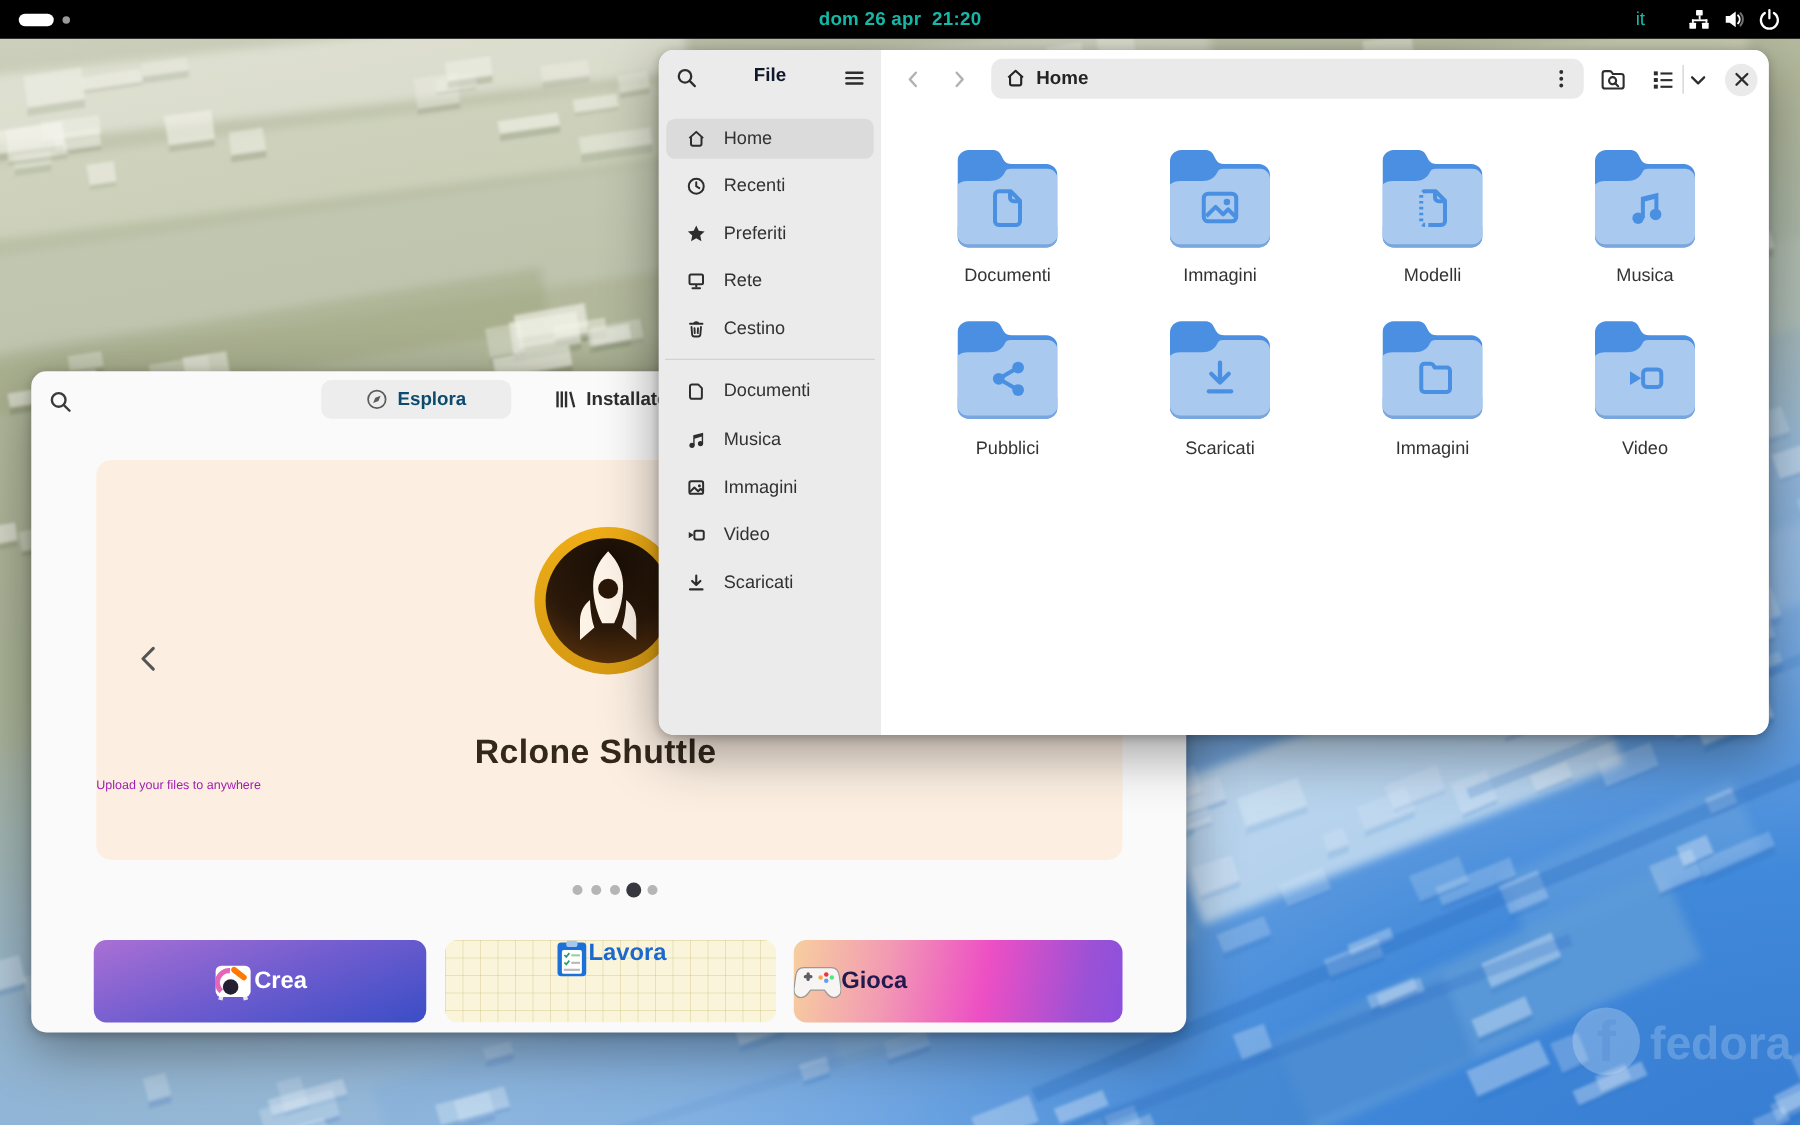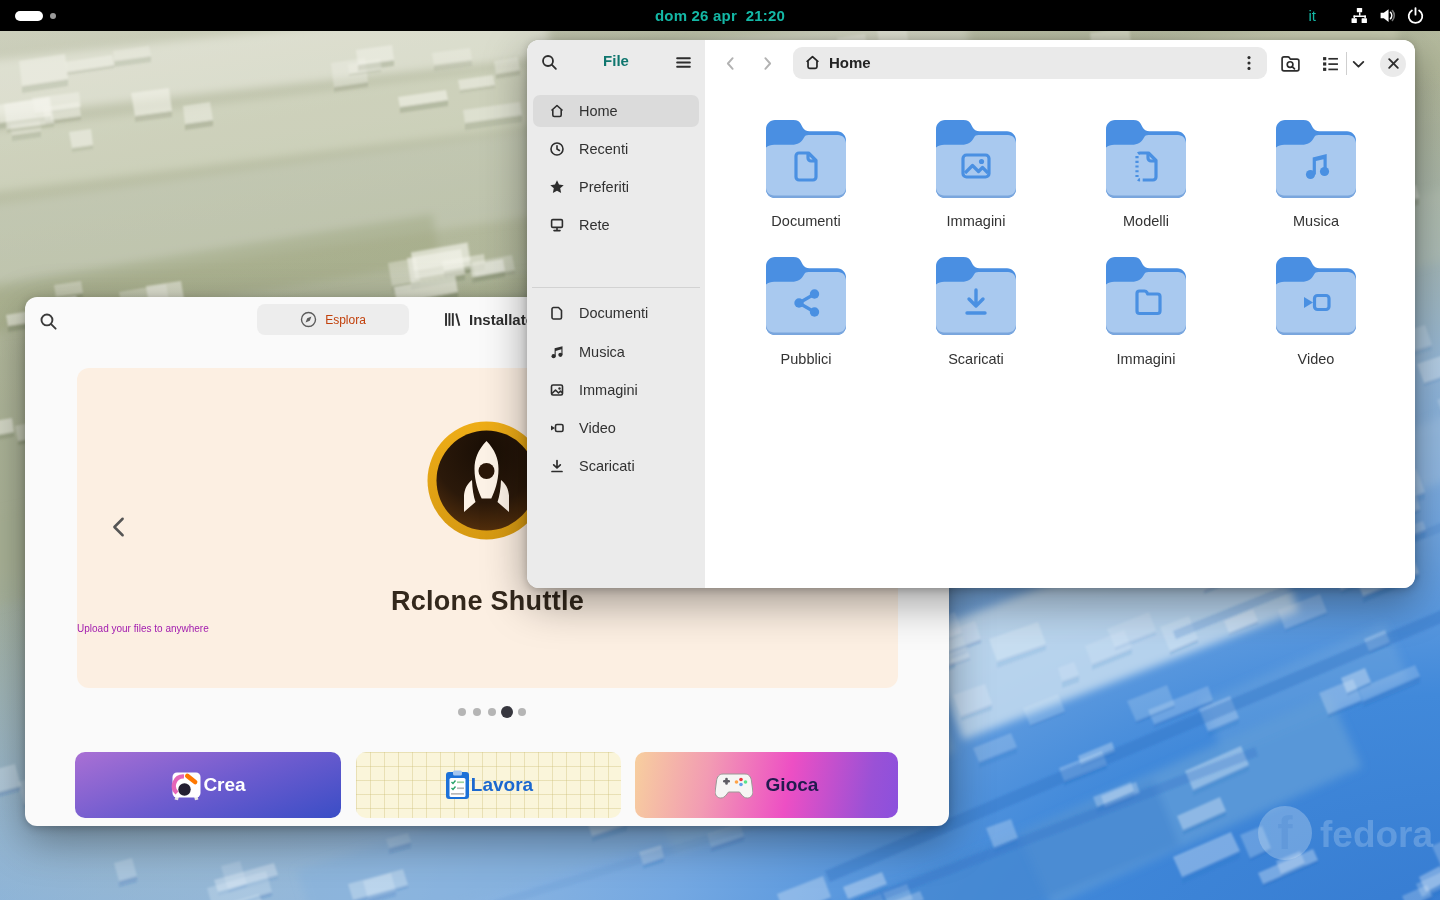--- a/index.html
+++ b/index.html
@@ -487,21 +487,21 @@
 <div id="sw" class="win">
  <svg class="abs" style="left:14px;top:15px" width="19" height="19" viewBox="0 0 16 16" fill="none" stroke="#3a3a3a" stroke-width="1.6">
       <circle cx="6.7" cy="6.7" r="4.6"></circle>
       <line x1="10.2" y1="10.2" x2="14" y2="14" stroke-linecap="round"></line>
     </svg>
  <div class="abs" style="left:232px;top:7px;width:152px;height:31px;background:#ededed;border-radius:8px;display:flex;align-items:center;justify-content:center;gap:8px">
    <svg width="17" height="17" viewBox="0 0 16 16" fill="none" stroke="#5c5c5c" stroke-width="1.3">
         <circle cx="8" cy="8" r="6.6"></circle>
         <path d="M10.8,5.2 L9.2,9.2 L5.2,10.8 L6.8,6.8 z" fill="#5c5c5c" stroke="none"></path>
       </svg>
-   <span style="font-size:12px;font-weight:normal;color:#c2410c">Esplora</span>
+   <span style="font-size:15px;font-weight:bold;color:#0c4a6e">Esplora</span>
  </div>
  <div class="abs" style="left:419px;top:7px;width:160px;height:31px;display:flex;align-items:center;gap:8px">
    <svg width="17" height="17" viewBox="0 0 16 16" fill="#2e2e2e">
         <rect x="1" y="2" width="1.8" height="12"></rect>
         <rect x="4.2" y="2" width="1.8" height="12"></rect>
         <rect x="7.4" y="2" width="1.8" height="12"></rect>
         <path d="M10.6,2.6 l1.7,-0.45 3,11.6 -1.7,0.45 z"></path>
       </svg>
    <span style="font-size:15px;font-weight:bold;color:#2e2e2e">Installate</span>
  </div>
@@ -525,52 +525,52 @@
   </defs>
   <circle cx="59.5" cy="59.5" r="59" fill="url(#ring)"></circle>
   <circle cx="59.5" cy="59.5" r="50" fill="url(#rkbg)"></circle>
   <g fill="#fdf3e7">
    <path d="M59.5,20 c8.5,9 12,17.5 12,28 c0,12.5 -4.2,23.5 -7.2,29.5 h-9.6 c-3,-6 -7.2,-17 -7.2,-29.5 c0,-10.5 3.5,-19 12,-28 z"></path>
    <circle cx="59.5" cy="50" r="8" fill="#2a1708"></circle>
    <path d="M45,59 c-5,4 -7.5,9 -8,15.5 v16.5 l11.5,-10 c-2,-5.5 -3.2,-13 -3.5,-22 z"></path>
    <path d="M74,59 c5,4 7.5,9 8,15.5 v16.5 l-11.5,-10 c2,-5.5 3.2,-13 3.5,-22 z"></path>
   </g>
  </svg>
- <div class="abs" style="left:52px;top:289px;width:821px;text-align:center;font-size:27px;font-weight:bold;color:#33281c;letter-spacing:.3px">Rclone Shuttle</div>
+ <div class="abs" style="left:41px;top:289px;width:821px;text-align:center;font-size:27px;font-weight:bold;color:#33281c;letter-spacing:.3px">Rclone Shuttle</div>
  <div class="abs" style="left:52px;top:326px;width:821px;text-align:left;font-size:10px;color:#a21caf">Upload your files to anywhere</div>
  <div class="abs" style="left:433px;top:411px;width:8px;height:8px;border-radius:4px;background:#b5b5b5"></div>
  <div class="abs" style="left:448px;top:411px;width:8px;height:8px;border-radius:4px;background:#b5b5b5"></div>
  <div class="abs" style="left:463px;top:411px;width:8px;height:8px;border-radius:4px;background:#b5b5b5"></div>
  <div class="abs" style="left:476px;top:409px;width:12px;height:12px;border-radius:6px;background:#37373f"></div>
  <div class="abs" style="left:493px;top:411px;width:8px;height:8px;border-radius:4px;background:#b5b5b5"></div>
  <div class="abs" style="left:50px;top:455px;width:266px;height:66px;border-radius:10px;background:linear-gradient(160deg,#a76fd4 2%,#6f5ccf 50%,#3c4ec6 98%);display:flex;align-items:center;justify-content:center;">
    <svg width="33" height="33" viewBox="0 0 33 33">
         <rect x="5" y="27" width="3.5" height="4" fill="#e8e8e6" transform="rotate(13 6.7 29)"></rect>
         <rect x="24.5" y="27" width="3.5" height="4" fill="#e8e8e6" transform="rotate(-13 26.2 29)"></rect>
         <rect x="2.5" y="3.5" width="28" height="25" rx="4.5" fill="#fff"></rect>
         <path d="M7,24 a9.5,9.5 0 0 1 7,-16.5" fill="none" stroke="#e566b8" stroke-width="4.2"></path>
         <circle cx="14.5" cy="20.5" r="6.2" fill="#241f31"></circle>
         <rect x="14" y="7.5" width="14.5" height="4.6" rx="2.3" fill="#ff7800" transform="rotate(38 21 9.8)"></rect>
       </svg>
    <span style="font-size:19px;font-weight:bold;color:#fff">Crea</span>
  </div>
- <div class="abs" style="left:331px;top:455px;width:265px;height:66px;border-radius:10px;background:#faf5da;background-image:linear-gradient(rgba(205,190,120,.38) 1px,transparent 1px),linear-gradient(90deg,rgba(205,190,120,.38) 1px,transparent 1px);background-size:14px 14px;display:flex;align-items:center;justify-content:center;">
+ <div class="abs" style="left:331px;top:455px;width:265px;height:66px;border-radius:10px;background:#faf5da;background-image:linear-gradient(rgba(205,190,120,.38) 1px,transparent 1px),linear-gradient(90deg,rgba(205,190,120,.38) 1px,transparent 1px);background-size:14px 14px;display:flex;align-items:flex-start;justify-content:center;">
    <svg width="27" height="31" viewBox="0 0 27 31">
         <rect x="2" y="2" width="23" height="27" rx="3" fill="#1c71d8"></rect>
         <rect x="9" y="0.5" width="9" height="5" rx="1.5" fill="#a5c6ef"></rect>
         <rect x="5.5" y="8" width="16" height="19" rx="1.5" fill="#fff"></rect>
         <path d="M7.5,12 l1.5,1.5 2.5,-3" stroke="#26a269" stroke-width="1.4" fill="none"></path>
         <rect x="13" y="11.4" width="7" height="1.7" fill="#9ad29e"></rect>
         <path d="M7.5,18 l1.5,1.5 2.5,-3" stroke="#26a269" stroke-width="1.4" fill="none"></path>
         <rect x="13" y="17.4" width="7" height="1.7" fill="#b8b8b8"></rect>
         <rect x="7" y="23" width="13" height="1.7" fill="#b8b8b8"></rect>
       </svg>
    <span style="font-size:19px;font-weight:bold;color:#1b68cf">Lavora</span>
  </div>
- <div class="abs" style="left:610px;top:455px;width:263px;height:66px;border-radius:10px;background:linear-gradient(100deg,#f7cf9e,#f29bb3 28%,#ed4fc4 58%,#9a51d6 88%,#8b50dd);display:flex;align-items:center;justify-content:center;gap:13px">
+ <div class="abs" style="left:610px;top:455px;width:263px;height:66px;border-radius:10px;background:linear-gradient(100deg,#f7cf9e,#f29bb3 28%,#ed4fc4 58%,#9a51d6 88%,#8b50dd);display:flex;align-items:center;justify-content:flex-start;">
    <svg width="38" height="27" viewBox="0 0 38 27">
         <path d="M8,2 h22 c4,0 6,3 6.5,7 l1.3,10 c0.4,4 -2,7 -5.5,7 c-2.5,0 -4,-1.2 -5.5,-3 l-2.3,-3 H13.5 l-2.3,3 c-1.5,1.8 -3,3 -5.5,3 c-3.5,0 -5.9,-3 -5.5,-7 l1.3,-10 C2,5 4,2 8,2 z" fill="#f6f5f4" stroke="#9a9996" stroke-width="1"></path>
         <rect x="8" y="8" width="7" height="2.6" rx="1.3" fill="#5e5c64"></rect>
         <rect x="10.2" y="5.8" width="2.6" height="7" rx="1.3" fill="#5e5c64"></rect>
         <circle cx="26" cy="7.5" r="1.8" fill="#ed333b"></circle>
         <circle cx="30.5" cy="10" r="1.8" fill="#57e389"></circle>
         <circle cx="26" cy="12.5" r="1.8" fill="#62a0ea"></circle>
         <circle cx="21.5" cy="10" r="1.8" fill="#ffa348"></circle>
       </svg>
    <span style="font-size:19px;font-weight:bold;color:#221a4f">Gioca</span>
@@ -584,21 +584,21 @@
  <path d="M0,28.5 c2.2,-1.9 5,-2.8 8.2,-2.8 h17.6 c5.9,0 9.9,-2.5 12.1,-7 c1,-2 2.2,-2.7 4.6,-2.7 h29.5 c4.4,0 8,3.6 8,8 v44.4 c0,4.4 -3.6,8 -8,8 H8 c-4.4,0 -8,-3.6 -8,-8 z" fill="#a9c9ef"></path>
 </g>
 </defs>
   </svg>
 <div id="files" class="win">
  <div id="sidebar">
   <svg class="abs" style="left:14px;top:14px" width="17" height="17" viewBox="0 0 16 16" fill="none" stroke="#2d2d2d" stroke-width="1.7">
         <circle cx="6.6" cy="6.6" r="4.7"></circle>
         <line x1="10.1" y1="10.1" x2="14" y2="14" stroke-linecap="round"></line>
       </svg>
-  <div class="abs" style="left:0;top:12px;width:178px;text-align:center;font-size:15px;font-weight:bold;color:#0f766e">File</div>
+  <div class="abs" style="left:0;top:12px;width:178px;text-align:center;font-size:15px;font-weight:bold;color:#0f172a">File</div>
   <svg class="abs" style="left:148px;top:14px" width="17" height="17" viewBox="0 0 16 16" stroke="#2d2d2d" stroke-width="1.8" stroke-linecap="round">
         <line x1="2" y1="4" x2="14" y2="4"></line>
         <line x1="2" y1="8" x2="14" y2="8"></line>
         <line x1="2" y1="12" x2="14" y2="12"></line>
       </svg>
   <div class="srow" style="top:54.5px;background:#dbdbdb">
     <svg width="16" height="16" viewBox="0 0 16 16" fill="none" stroke="#2d2d2d" stroke-width="1.6" stroke-linejoin="round">
           <path d="M2.5,7.5 L8,2.5 L13.5,7.5 M3.8,6.8 V12 c0,0.8 0.7,1.5 1.5,1.5 h5.4 c0.8,0 1.5,-0.7 1.5,-1.5 V6.8"></path>
         </svg>Home</div>
   <div class="srow" style="top:92.7px">
@@ -609,20 +609,26 @@
   <div class="srow" style="top:169.1px">
     <svg width="16" height="16" viewBox="0 0 16 16" fill="none" stroke="#2d2d2d" stroke-width="1.6">
           <rect x="2.6" y="2.6" width="10.8" height="7.8" rx="1.2"></rect>
           <line x1="8" y1="10.4" x2="8" y2="13"></line>
           <line x1="5" y1="13.6" x2="11" y2="13.6" stroke-linecap="round"></line>
         </svg>Rete</div>
   <div class="srow" style="top:130.9px">
     <svg width="16" height="16" viewBox="0 0 16 16" fill="#2d2d2d">
           <path d="M8,1.3 l2,4.3 4.7,0.55 -3.5,3.2 0.95,4.65 -4.15,-2.35 -4.15,2.35 0.95,-4.65 -3.5,-3.2 4.7,-0.55 z"></path>
         </svg>Preferiti</div>
+  <div class="srow" style="top:207.3px">
+    <svg width="16" height="16" viewBox="0 0 16 16" fill="none" stroke="#2d2d2d" stroke-width="1.5" stroke-linecap="round">
+          <path d="M3,4 h10 M6.3,4 c0,-1.8 3.4,-1.8 3.4,0 M4.2,6.5 l0.5,6 c0.1,1 0.8,1.7 1.8,1.7 h3 c1,0 1.7,-0.7 1.8,-1.7 l0.5,-6"></path>
+          <line x1="6.6" y1="7.5" x2="6.8" y2="11.5"></line>
+          <line x1="9.4" y1="7.5" x2="9.2" y2="11.5"></line>
+        </svg>Cestino</div>
   <div class="abs" style="left:5px;top:247px;width:168px;height:1px;background:#d2d2d2"></div>
   <div class="srow" style="top:257.4px">
     <svg width="16" height="16" viewBox="0 0 16 16" fill="none" stroke="#2d2d2d" stroke-width="1.6" stroke-linejoin="round">
           <path d="M4.5,2.5 h5 l3,3 v7 c0,0.8 -0.7,1.5 -1.5,1.5 H4.5 c-0.8,0 -1.5,-0.7 -1.5,-1.5 v-8.5 c0,-0.8 0.7,-1.5 1.5,-1.5 z"></path>
         </svg>Documenti</div>
   <div class="srow" style="top:295.6px">
     <svg width="16" height="16" viewBox="0 0 16 16" fill="#2d2d2d">
           <circle cx="4.6" cy="12.2" r="2.1"></circle>
           <circle cx="11.4" cy="10.8" r="2.1"></circle>
           <path d="M5.6,12.2 V4.2 l7.9,-2 v8.6 h-1.1 V5.2 L6.7,6.9 v5.3 z"></path>

